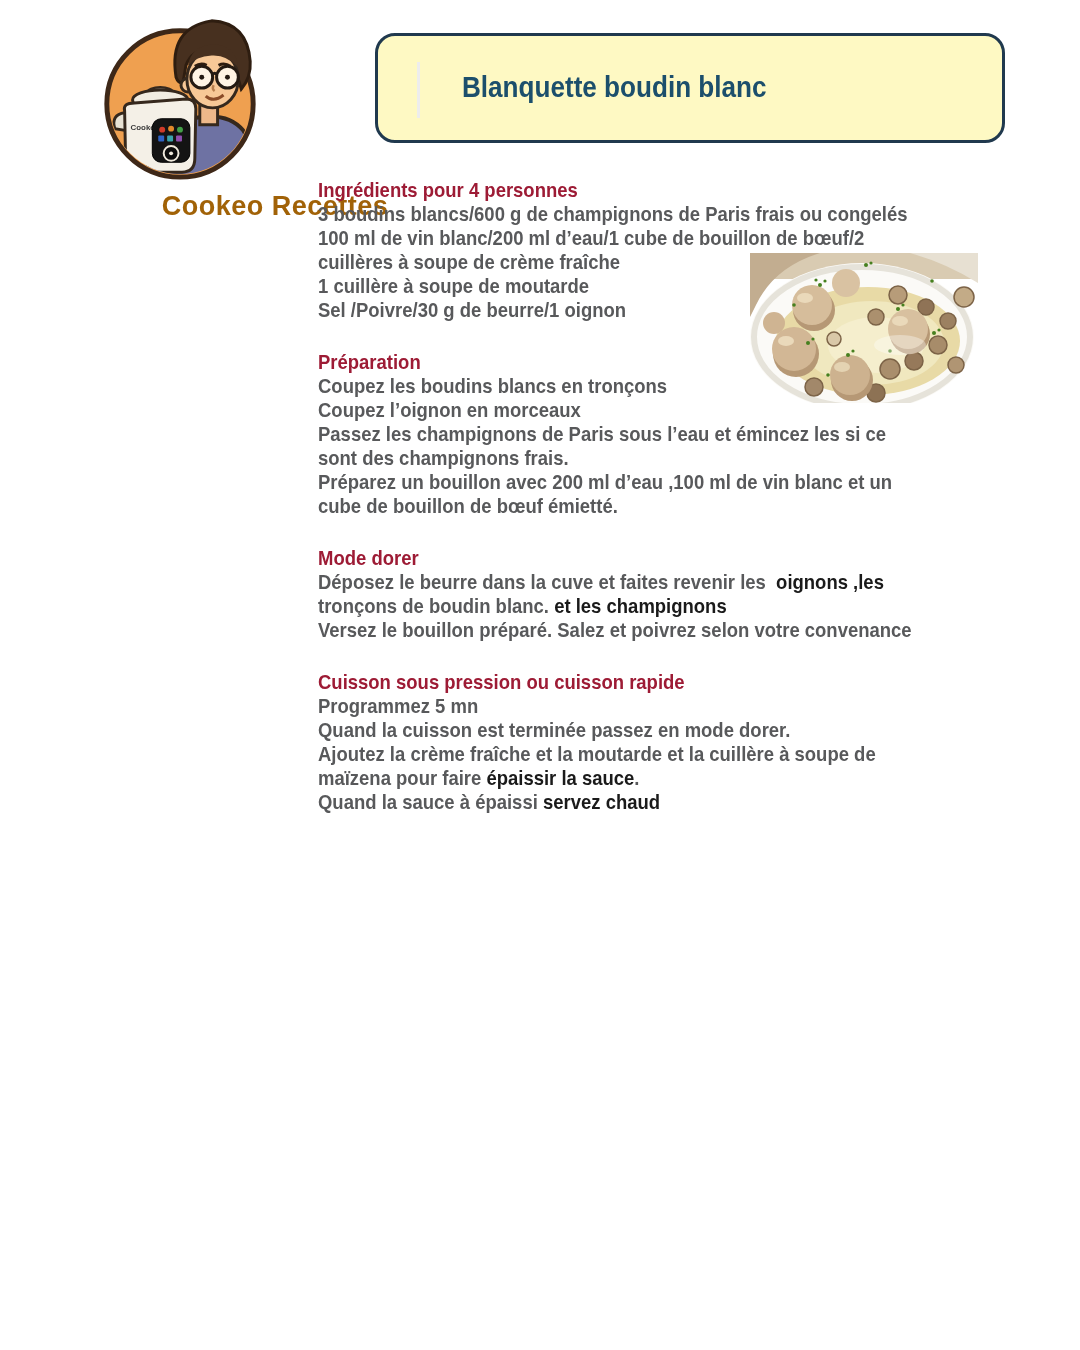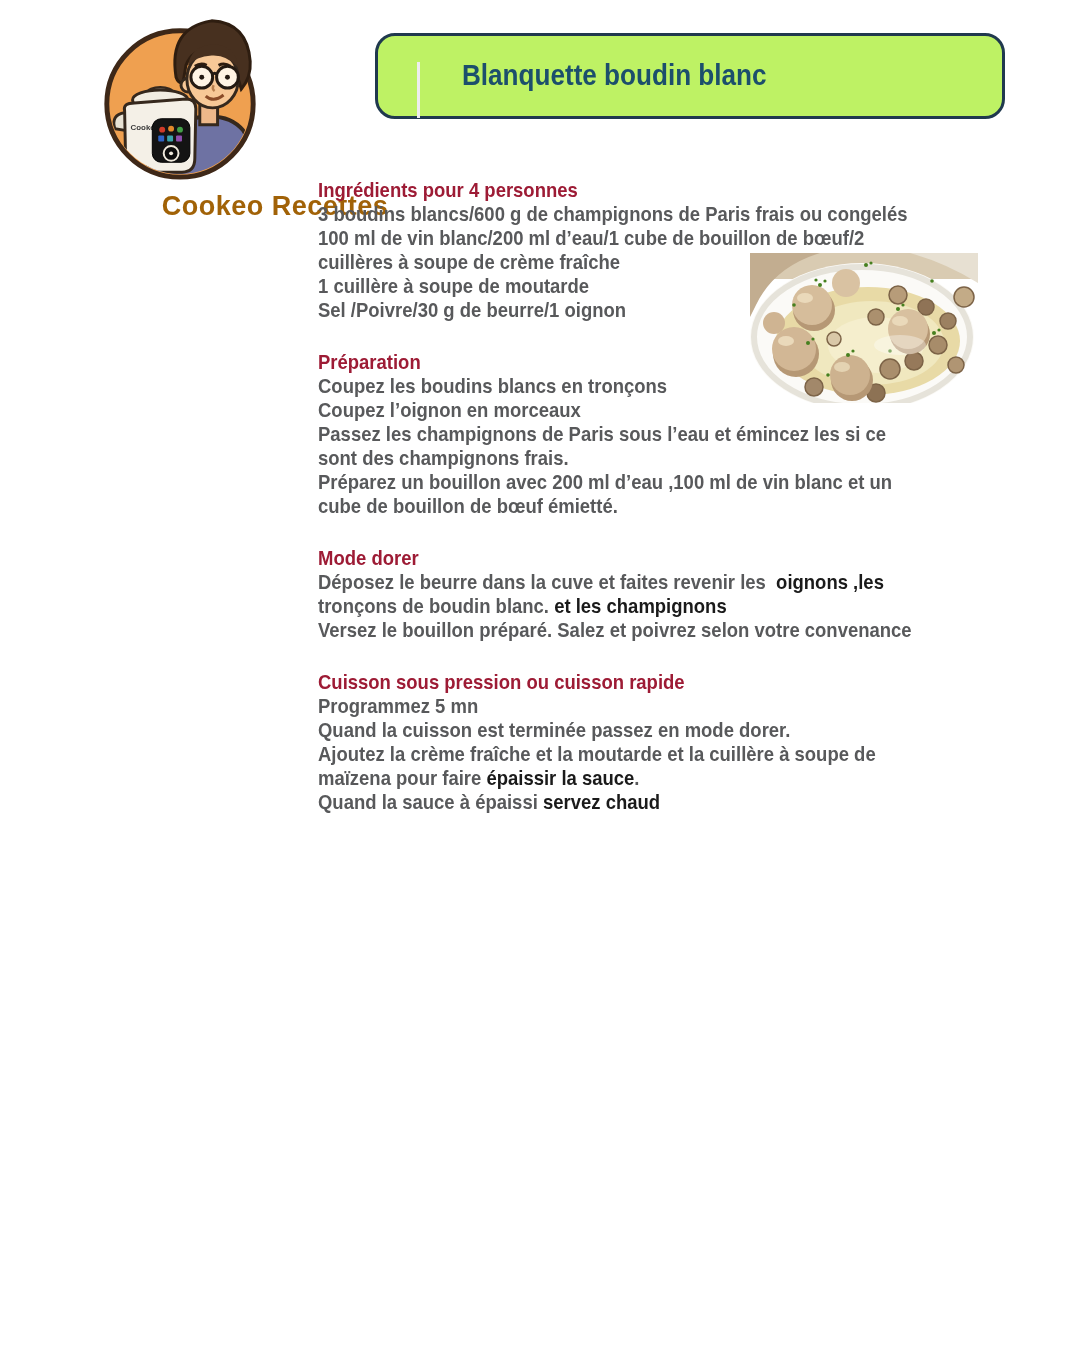--- a/index.html
+++ b/index.html
@@ -3,22 +3,22 @@
 <meta charset="utf-8">
 <style>
   html,body{margin:0;padding:0;background:#ffffff;}
   .page{position:relative;width:1080px;height:1350px;background:#ffffff;overflow:hidden;
         font-family:"Liberation Sans",sans-serif;}
   
   .logo-wrap{position:absolute;left:100px;top:8px;width:160px;height:178px;}
   .brand{position:absolute;left:40px;top:183px;width:270px;text-align:center;
          font-size:27px;font-weight:bold;color:#a16207;letter-spacing:.5px;}
   
-  .title-box{position:absolute;left:375px;top:33px;width:630px;height:86px;
-             border:3px solid #20394e;border-radius:20px;background:#bef264;box-sizing:border-box;}
+  .title-box{position:absolute;left:375px;top:33px;width:630px;height:110px;
+             border:3px solid #20394e;border-radius:20px;background:#fef9c3;box-sizing:border-box;}
   .title-box .title{position:absolute;left:84px;top:50%;transform:translateY(-52%) scaleX(.9);
              transform-origin:0 50%;font-size:29px;font-weight:bold;color:#1c4f6c;white-space:pre;}
   .ghost{position:absolute;left:417px;top:62px;width:3px;height:56px;background:#ededed;}
   
   .content{position:absolute;left:318px;top:178px;width:700px;}
   .section{margin:0 0 28px 0;}
   .line{height:24px;line-height:24px;font-size:21px;font-weight:bold;white-space:pre;
         transform:scaleX(.88);transform-origin:0 50%;color:#58595b;}
   .line.heading{color:#9d1b35;}
   .seg-body{color:#58595b;}

